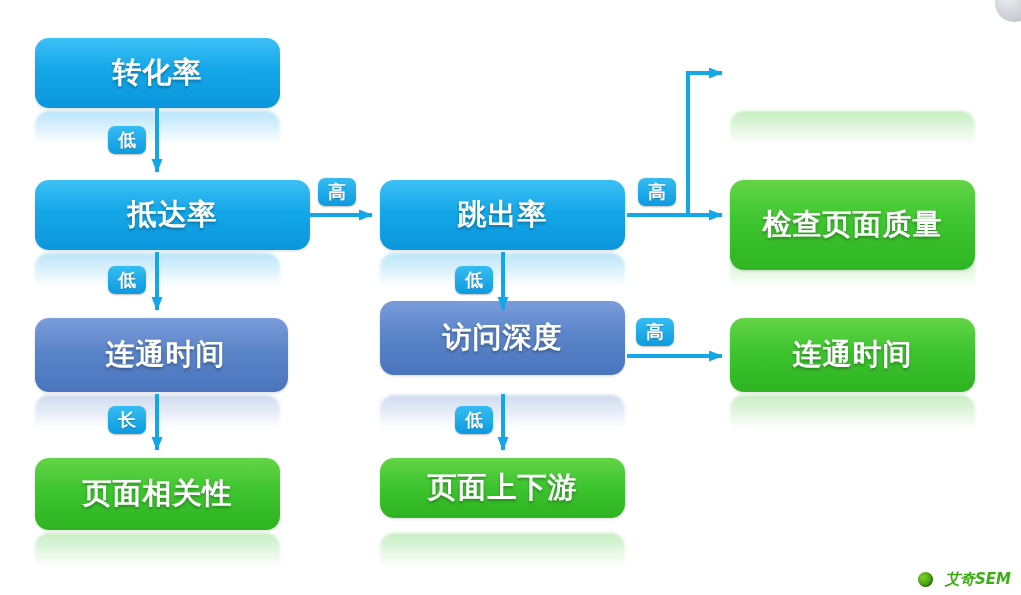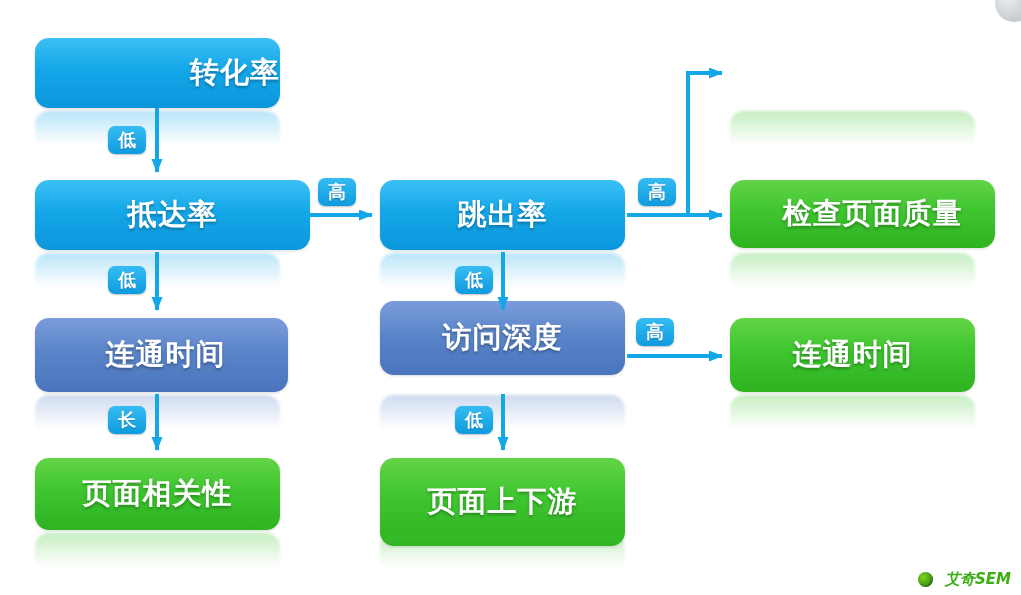--- a/index.html
+++ b/index.html
@@ -68,38 +68,38 @@
     <line x1="282" y1="215" x2="372" y2="215" stroke="#14a7e8" stroke-width="4" marker-end="url(#ah)"></line>
     <line x1="627" y1="215" x2="722" y2="215" stroke="#14a7e8" stroke-width="4" marker-end="url(#ah)"></line>
     <polyline points="688,213 688,73 722,73" fill="none" stroke="#14a7e8" stroke-width="4" marker-end="url(#ah)"></polyline>
     <line x1="157" y1="252" x2="157" y2="310" stroke="#14a7e8" stroke-width="4" marker-end="url(#ah)"></line>
     <line x1="157" y1="394" x2="157" y2="450" stroke="#14a7e8" stroke-width="4" marker-end="url(#ah)"></line>
     <line x1="503" y1="252" x2="503" y2="310" stroke="#14a7e8" stroke-width="4" marker-end="url(#ah)"></line>
     <line x1="627" y1="356" x2="722" y2="356" stroke="#14a7e8" stroke-width="4" marker-end="url(#ah)"></line>
     <line x1="503" y1="394" x2="503" y2="450" stroke="#14a7e8" stroke-width="4" marker-end="url(#ah)"></line>
   </svg>
 
-  <div class="node blue" style="left:35px;top:38px;width:245px;height:70px;justify-content:flex-end;">
+  <div class="node blue" style="left:35px;top:38px;width:245px;height:70px;">
     <span>转化率</span>
   </div>
   <div class="reflection ref-blue" style="left:35px;top:111px;width:245px;"></div>
 
   <div class="reflection ref-green" style="left:730px;top:111px;width:245px;"></div>
 
   <div class="node blue" style="left:35px;top:180px;width:275px;height:70px;">
     <span>抵达率</span>
   </div>
   <div class="reflection ref-blue" style="left:35px;top:253px;width:245px;"></div>
 
   <div class="node blue" style="left:380px;top:180px;width:245px;height:70px;">
     <span>跳出率</span>
   </div>
   <div class="reflection ref-blue" style="left:380px;top:253px;width:245px;"></div>
 
-  <div class="node green" style="left:730px;top:180px;width:245px;height:68px;padding-left:20px;">
+  <div class="node green" style="left:730px;top:180px;width:245px;height:90px;">
     <span>检查页面质量</span>
   </div>
   <div class="reflection ref-green" style="left:730px;top:253px;width:245px;"></div>
 
   <div class="node steel" style="left:35px;top:318px;width:245px;height:74px;padding-left:8px;">
     <span>连通时间</span>
   </div>
   <div class="reflection ref-steel" style="left:35px;top:395px;width:245px;"></div>
 
   <div class="node steel" style="left:380px;top:301px;width:245px;height:74px;">
@@ -110,21 +110,21 @@
   <div class="node green" style="left:730px;top:318px;width:245px;height:74px;">
     <span>连通时间</span>
   </div>
   <div class="reflection ref-green" style="left:730px;top:395px;width:245px;"></div>
 
   <div class="node green" style="left:35px;top:458px;width:245px;height:72px;">
     <span>页面相关性</span>
   </div>
   <div class="reflection ref-green" style="left:35px;top:533px;width:245px;"></div>
 
-  <div class="node green" style="left:380px;top:458px;width:245px;height:88px;">
+  <div class="node green" style="left:380px;top:458px;width:245px;height:60px;">
     <span>页面上下游</span>
   </div>
   <div class="reflection ref-green" style="left:380px;top:533px;width:245px;"></div>
 
   <div class="badge" style="left:108px;top:126px;">低</div>
   <div class="badge" style="left:318px;top:178px;">高</div>
   <div class="badge" style="left:638px;top:178px;">高</div>
   <div class="badge" style="left:108px;top:266px;">低</div>
   <div class="badge" style="left:455px;top:266px;">低</div>
   <div class="badge" style="left:108px;top:406px;">长</div>

